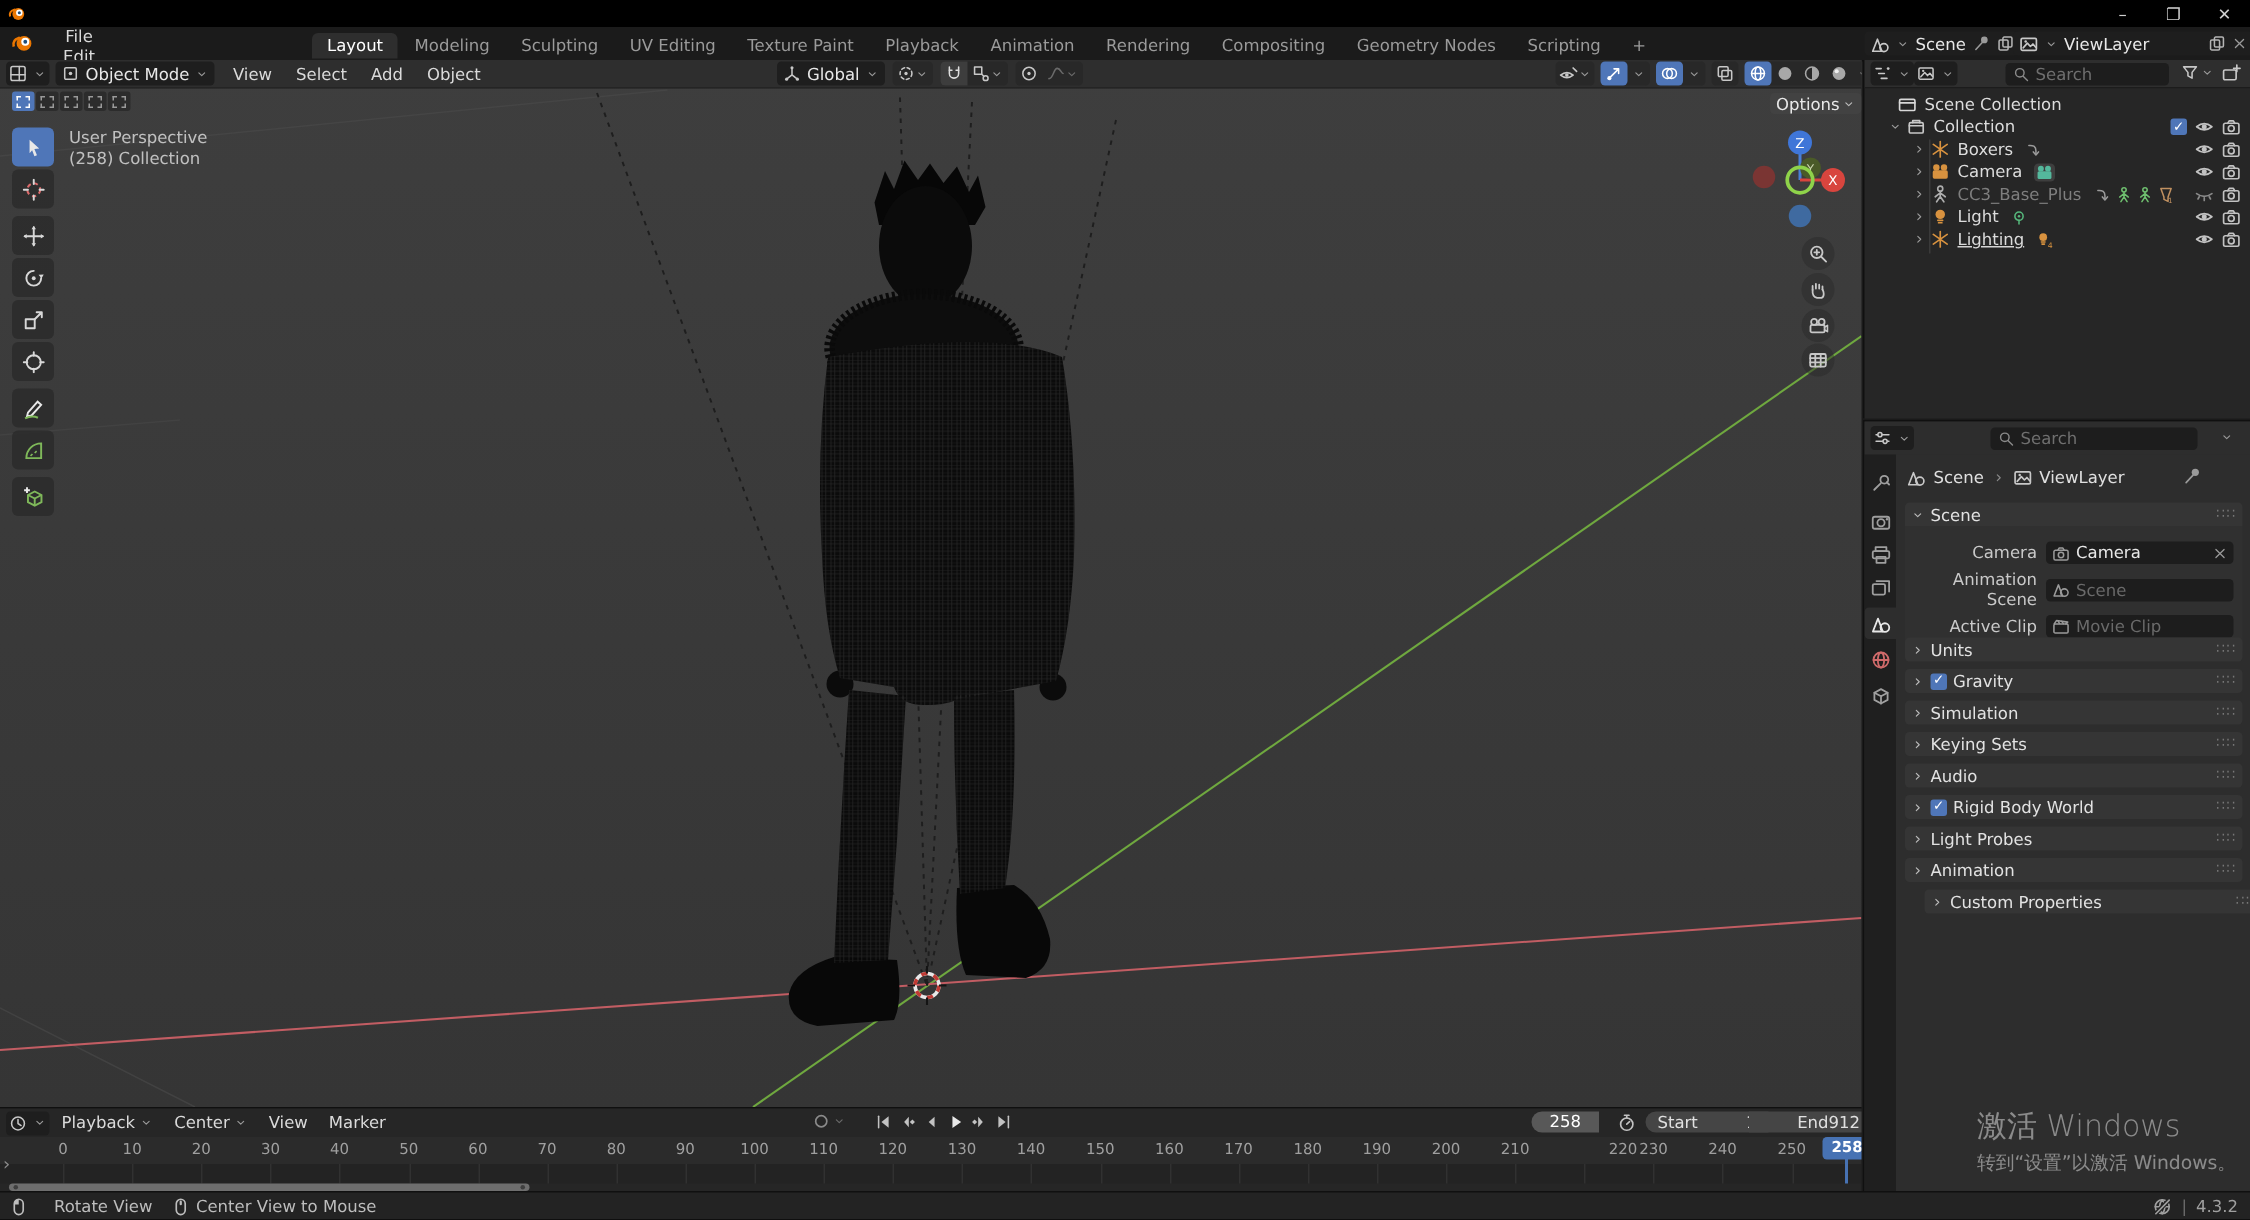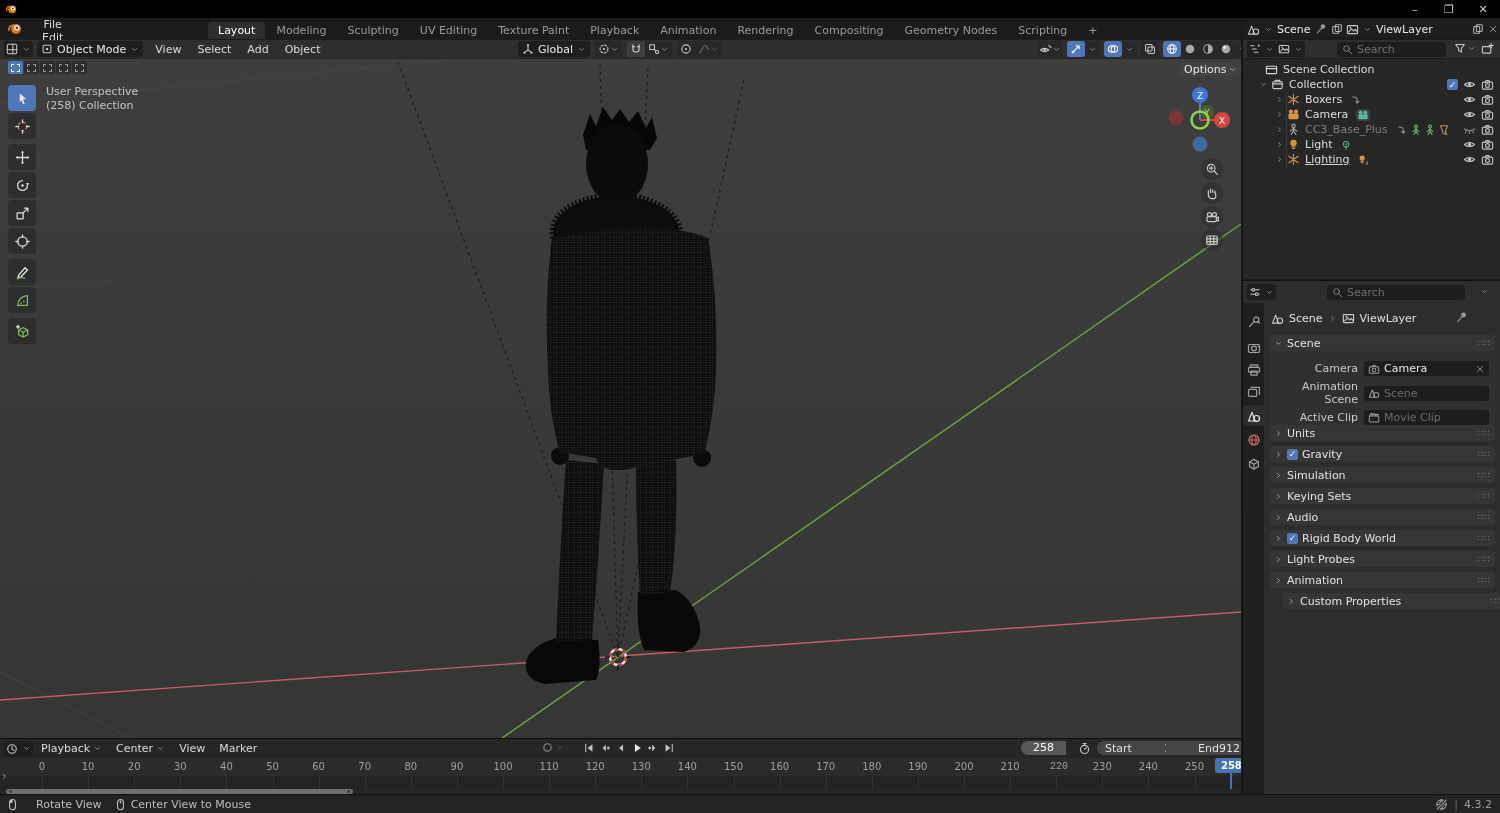--- a/index.html
+++ b/index.html
@@ -1256,21 +1256,21 @@
         <span class="tick" style="left: 595.2px; top: 3px;">120</span>
         <span class="tick" style="left: 641.3px; top: 3px;">130</span>
         <span class="tick" style="left: 687.4px; top: 3px;">140</span>
         <span class="tick" style="left: 733.5px; top: 3px;">150</span>
         <span class="tick" style="left: 779.6px; top: 3px;">160</span>
         <span class="tick" style="left: 825.7px; top: 3px;">170</span>
         <span class="tick" style="left: 871.8px; top: 3px;">180</span>
         <span class="tick" style="left: 917.9px; top: 3px;">190</span>
         <span class="tick" style="left: 964px; top: 3px;">200</span>
         <span class="tick" style="left: 1010.1px; top: 3px;">210</span>
-        <span class="tick" style="left: 1059px; top: 3px; font-family: Liberation Mono, monospace;">220</span>
+        <span class="tick" style="left: 1082px; top: 3px;">220</span>
         <span class="tick" style="left: 1102.3px; top: 3px;">230</span>
         <span class="tick" style="left: 1148.4px; top: 3px;">240</span>
         <span class="tick" style="left: 1194.5px; top: 3px;">250</span>
       </div>
       <div style="position: absolute; left: 0px; top: 37px; width: 1241px; height: 13px; background: rgb(35, 35, 35);">
         <div class="vline" style="left: 42px; top: 0px; height: 13px;"></div>
         <div class="vline" style="left: 88.1px; top: 0px; height: 13px;"></div>
         <div class="vline" style="left: 134.2px; top: 0px; height: 13px;"></div>
         <div class="vline" style="left: 180.3px; top: 0px; height: 13px;"></div>
         <div class="vline" style="left: 226.4px; top: 0px; height: 13px;"></div>
@@ -1333,13 +1333,17 @@
             <path d="M2,7H12M7,2a7.5,7.5 0 0 1 0,10M7,2a7.5,7.5 0 0 0 0,10" stroke="currentColor" fill="none" stroke-width="1.2" stroke-linecap="round" stroke-linejoin="round"></path>
             <path d="M2,12.4L12.4,1.6" stroke="#232323" stroke-width="3"></path>
             <path d="M2.4,12L12,2.2" stroke="currentColor" fill="none" stroke-width="1.2" stroke-linecap="round" stroke-linejoin="round"></path>
           </svg>
         </span>
         <span style="color: rgb(106, 106, 106);">|</span>
         <span>4.3.2</span>
       </div>
     </div>
 
+  <div id="watermark" class="abs" style="left:1318px;top:737px;color:rgba(255,255,255,0.45);pointer-events:none;">
+    <div style="font-size:20px;font-weight:300;">激活 Windows</div>
+    <div style="font-size:12.5px;margin-top:3px;">转到“设置”以激活 Windows。</div>
+  </div>
 </div>
 
 </body></html>

